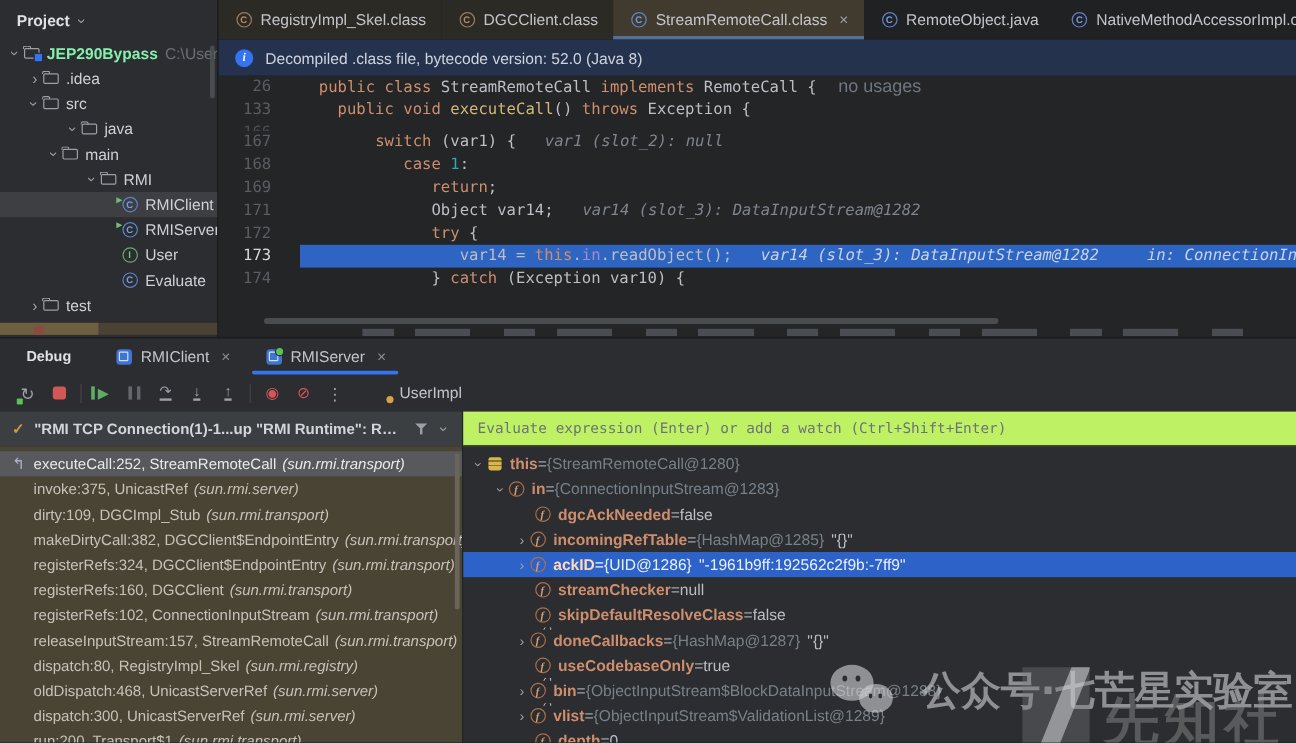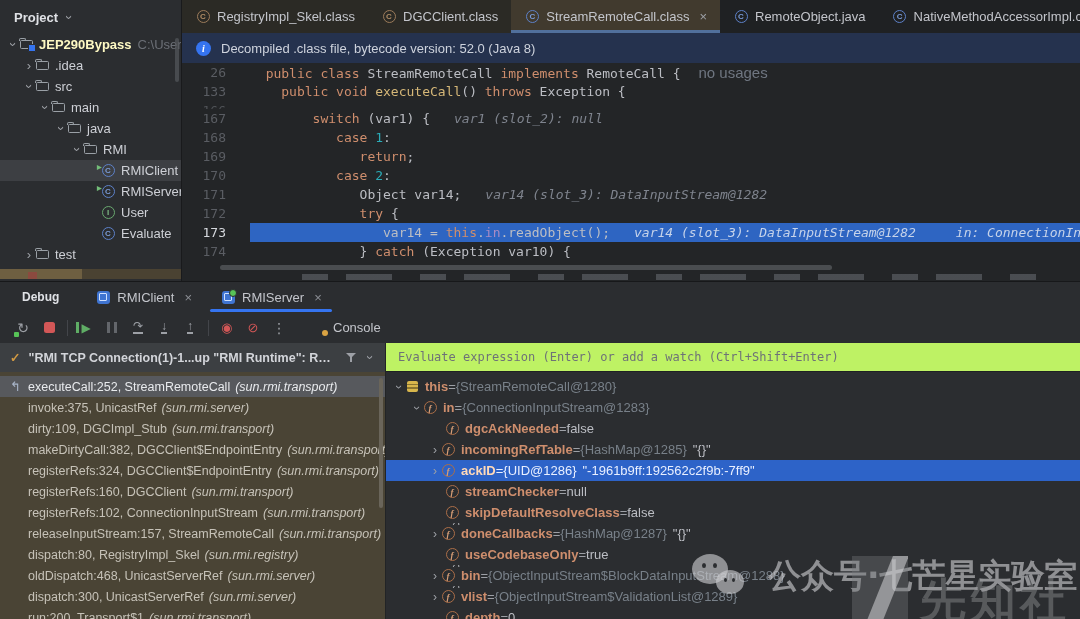--- a/index.html
+++ b/index.html
@@ -15,21 +15,21 @@
   .debug { height:338px; background:#2b2d30; border-top:1px solid #17181a; display:flex; flex-direction:column; }
 
   
   .panel-header { height:34px; display:flex; align-items:center; padding:0 14px; gap:6px; }
   .panel-header .ttl { font-weight:bold; font-size:13px; color:#dfe1e5; }
   .chev { display:inline-block; color:#9da0a6; font-size:13px; transform:rotate(90deg); width:10px; text-align:center; flex:none; }
   .chev.right { transform:rotate(0deg); }
   .trow { height:21px; display:flex; align-items:center; font-size:13px; white-space:nowrap; overflow:hidden; }
   .trow.sel { background:#3d3f43; }
   .trow .lbl { margin-left:5px; color:#ced0d6; }
-  .trow .lbl.b { font-weight:bold; color:#fef9c3; }
+  .trow .lbl.b { font-weight:bold; color:#86efac; }
   .trow .path { margin-left:6px; color:#6b6f76; }
   .proj-strip { position:absolute; left:0; right:0; bottom:2px; height:10px; background:#4a4232; }
   .proj-strip .lite { position:absolute; left:0; top:0; width:82px; height:100%; background:#6e5f41; }
   .proj-strip .redsq { position:absolute; left:28px; top:3px; width:9px; height:7px; background:#8b4a3f; }
   .vscroll { position:absolute; right:2px; top:38px; width:4px; height:44px; background:#55585d; border-radius:2px; opacity:.7; }
 
   
   .ic { position:relative; display:inline-flex; width:16px; height:16px; align-items:center; justify-content:center; flex:none; }
   .i-folder { width:13px; height:9px; border:1.4px solid #9aa0a6; border-radius:1.5px; position:relative; }
   .i-folder::before { content:""; position:absolute; top:-3.4px; left:-1.4px; width:5px; height:2px;
@@ -186,33 +186,33 @@
             </span>
             <span class="lbl">.idea</span>
           </div>
           <div class="trow" style="padding-left: 24px;">
             <span class="chev">›</span>
             <span class="ic">
               <span class="i-folder"></span>
             </span>
             <span class="lbl">src</span>
           </div>
+          <div class="trow" style="padding-left: 56px;">
+            <span class="chev">›</span>
+            <span class="ic">
+              <span class="i-folder"></span>
+            </span>
+            <span class="lbl">java</span>
+          </div>
           <div class="trow" style="padding-left: 40px;">
             <span class="chev">›</span>
             <span class="ic">
               <span class="i-folder"></span>
             </span>
             <span class="lbl">main</span>
-          </div>
-          <div class="trow" style="padding-left: 56px;">
-            <span class="chev">›</span>
-            <span class="ic">
-              <span class="i-folder"></span>
-            </span>
-            <span class="lbl">java</span>
           </div>
           <div class="trow" style="padding-left: 72px;">
             <span class="chev">›</span>
             <span class="ic">
               <span class="i-folder"></span>
             </span>
             <span class="lbl">RMI</span>
           </div>
           <div class="trow sel" style="padding-left: 88px;">
             <span style="width: 12px; flex: 0 0 auto;"></span>
@@ -314,24 +314,20 @@
           </div>
           <div class="cl">
             <span class="gut">168</span>
             <div class="code" style="padding-left: 11ch;"><span class="t-kw">case </span><span class="t-num">1</span><span class="t-plain">:</span></div>
           </div>
           <div class="cl">
             <span class="gut">169</span>
             <div class="code" style="padding-left: 14ch;"><span class="t-kw">return</span><span class="t-plain">;</span></div>
           </div>
           <div class="cl">
-            <span class="gut">170</span>
-            <div class="code" style="padding-left: 11ch;"><span class="t-kw">case </span><span class="t-num">2</span><span class="t-plain">:</span></div>
-          </div>
-          <div class="cl">
             <span class="gut">171</span>
             <div class="code" style="padding-left: 14ch;"><span class="t-plain">Object var14;</span><span class="hint">var14 (slot_3): DataInputStream@1282</span></div>
           </div>
           <div class="cl">
             <span class="gut">172</span>
             <div class="code" style="padding-left: 14ch;"><span class="t-kw">try </span><span class="t-plain">{</span></div>
           </div>
           <div class="cl exec">
             <span class="gut">173</span>
             <div class="code" style="padding-left: 17ch;"><span class="t-plain">var14 = </span><span class="t-kw">this</span><span class="t-plain">.</span><span class="t-field">in</span><span class="t-plain">.readObject();</span><span class="hint">var14 (slot_3): DataInputStream@1282</span><span class="hint" style="margin-left: 40px;">in: ConnectionInputStream@12</span></div>
@@ -397,21 +393,21 @@
           <span class="tbi">
             <span class="g-red">⊘</span>
           </span>
           <span class="tbi">
             <span>⋮</span>
           </span>
         </span>
       <span class="viewtabs" id="view-tabs">
           <div class="vtab">
             <span class="badge-dot"></span>
-            <span>Console</span>
+            <span>UserImpl</span>
           </div>
         </span>
     </div>
     <div class="debug-body">
       <div class="frames-pane">
         <div class="thread-bar">
           <span class="chk">✓</span>
           <span class="txt">"RMI TCP Connection(1)-1...up "RMI Runtime": RUNNING</span>
           <span class="ic funnel"></span>
           <span class="chev">›</span>

